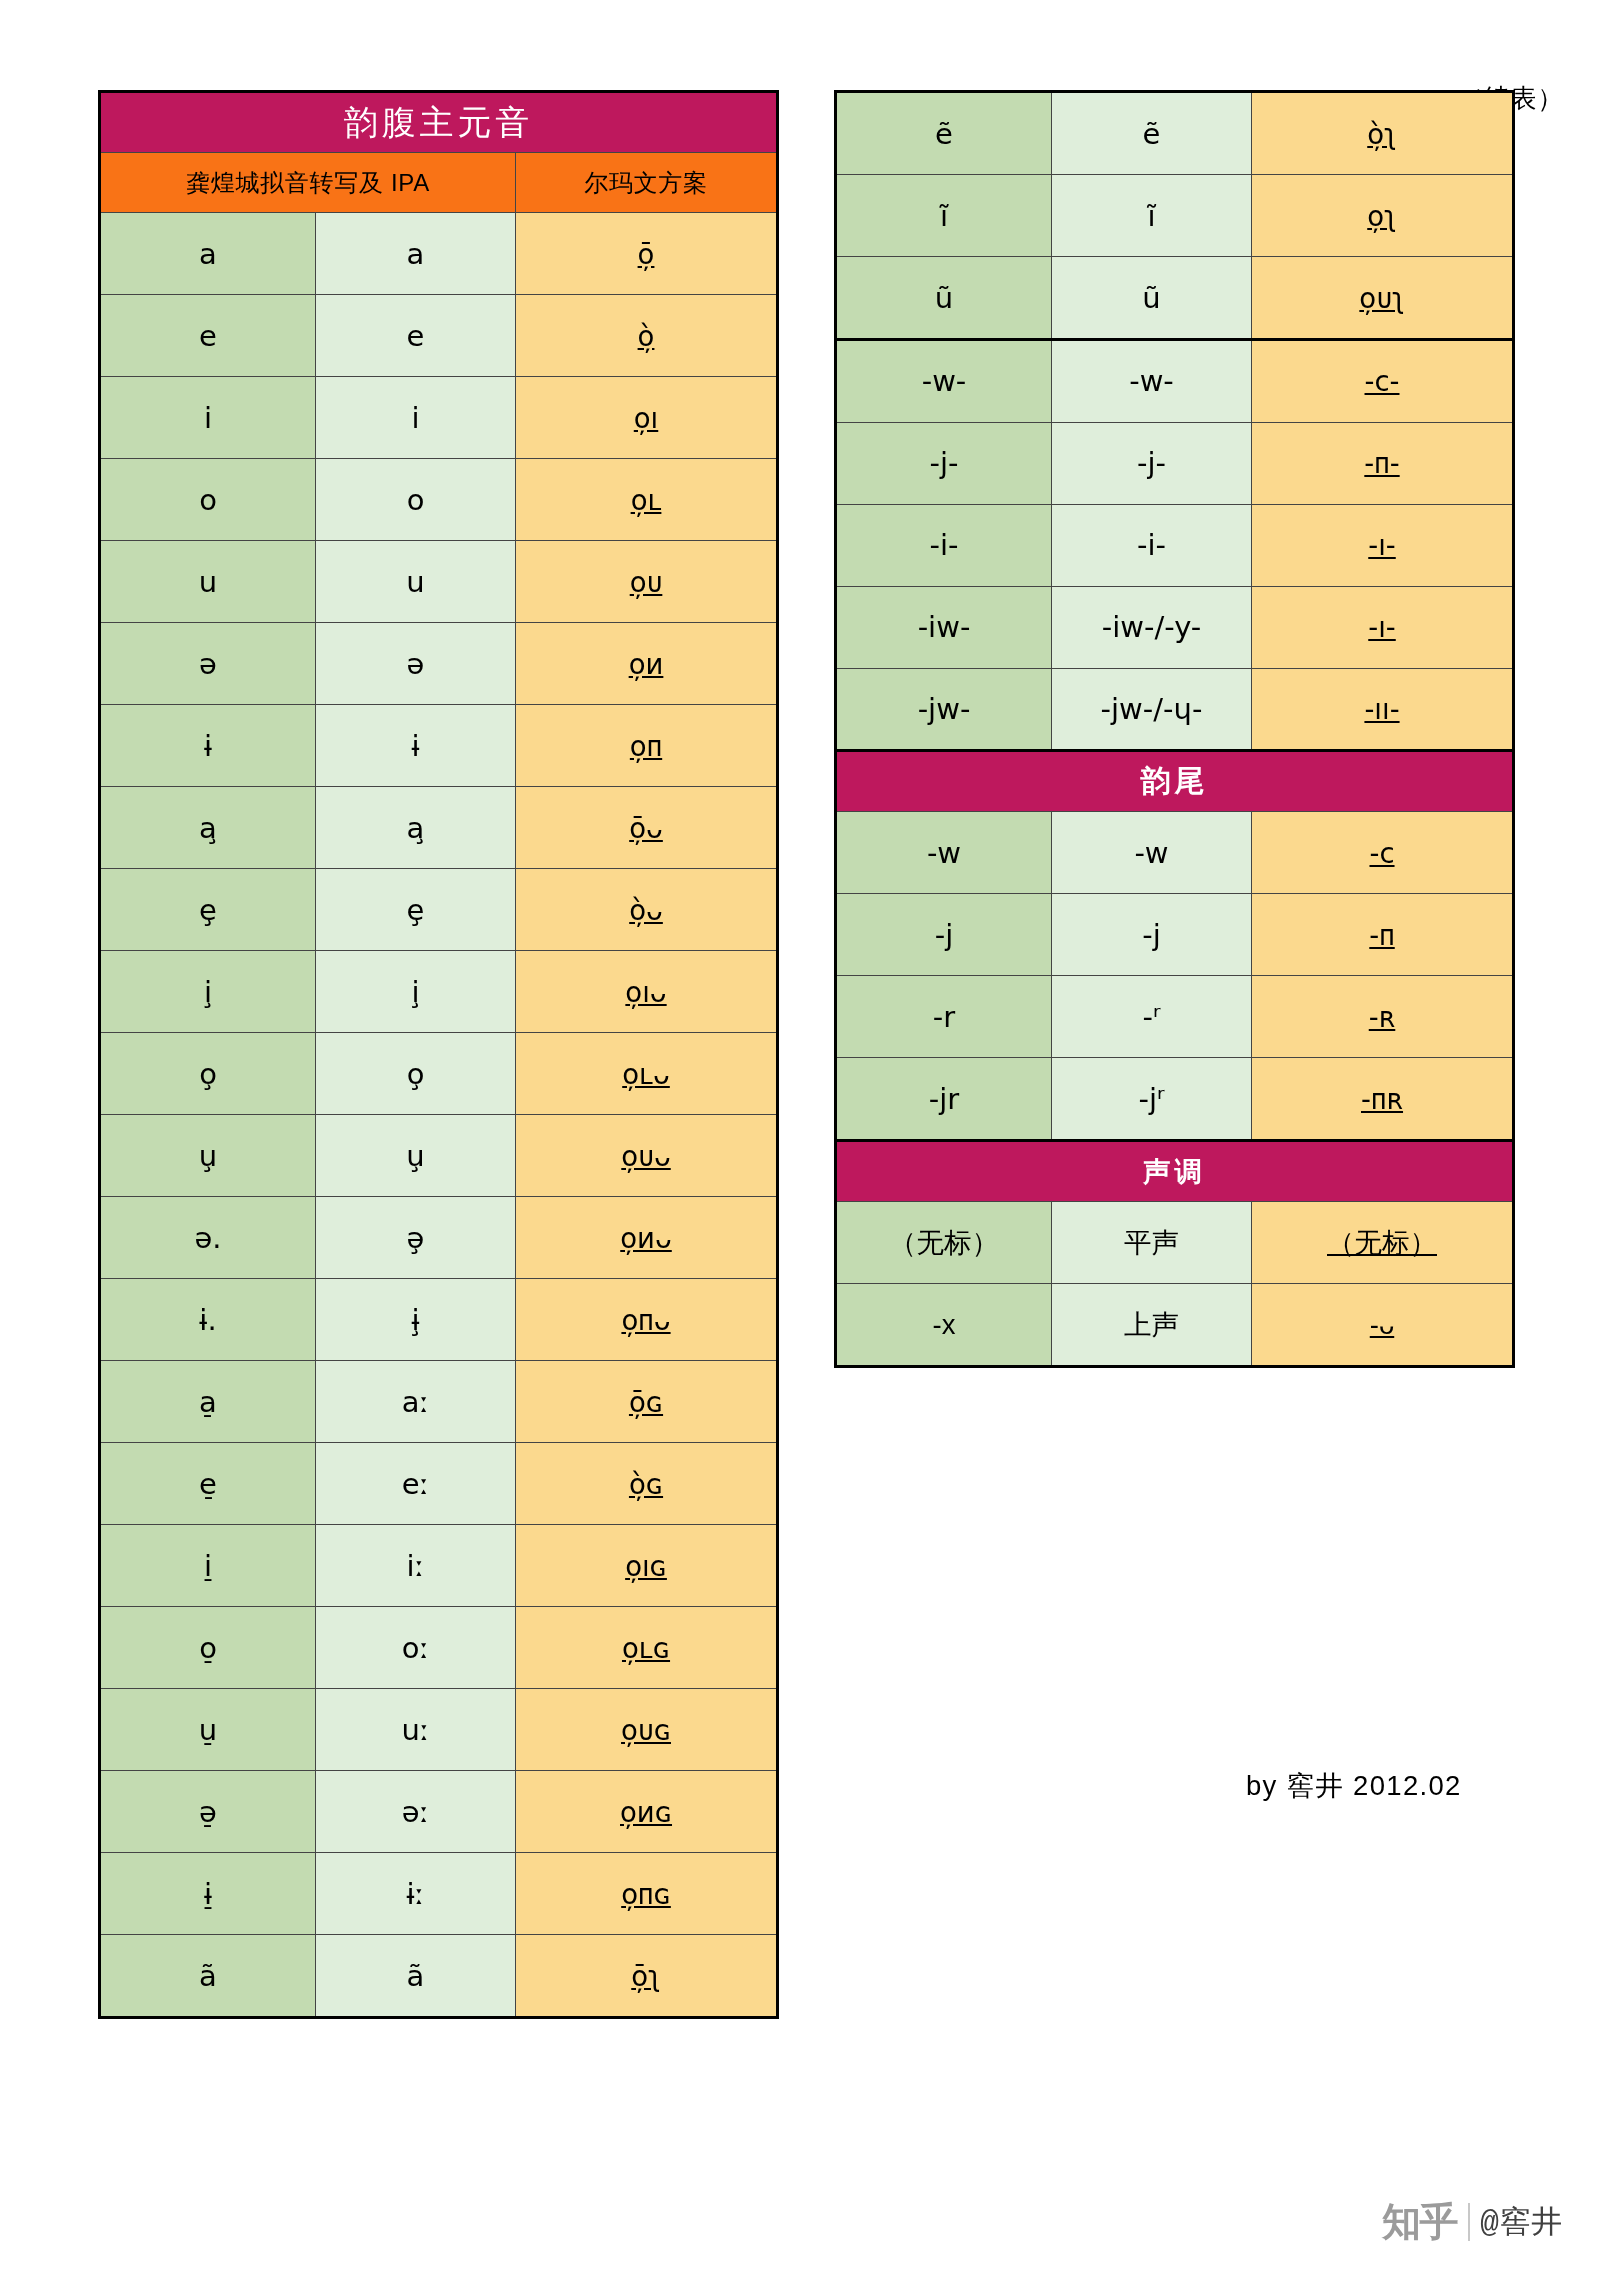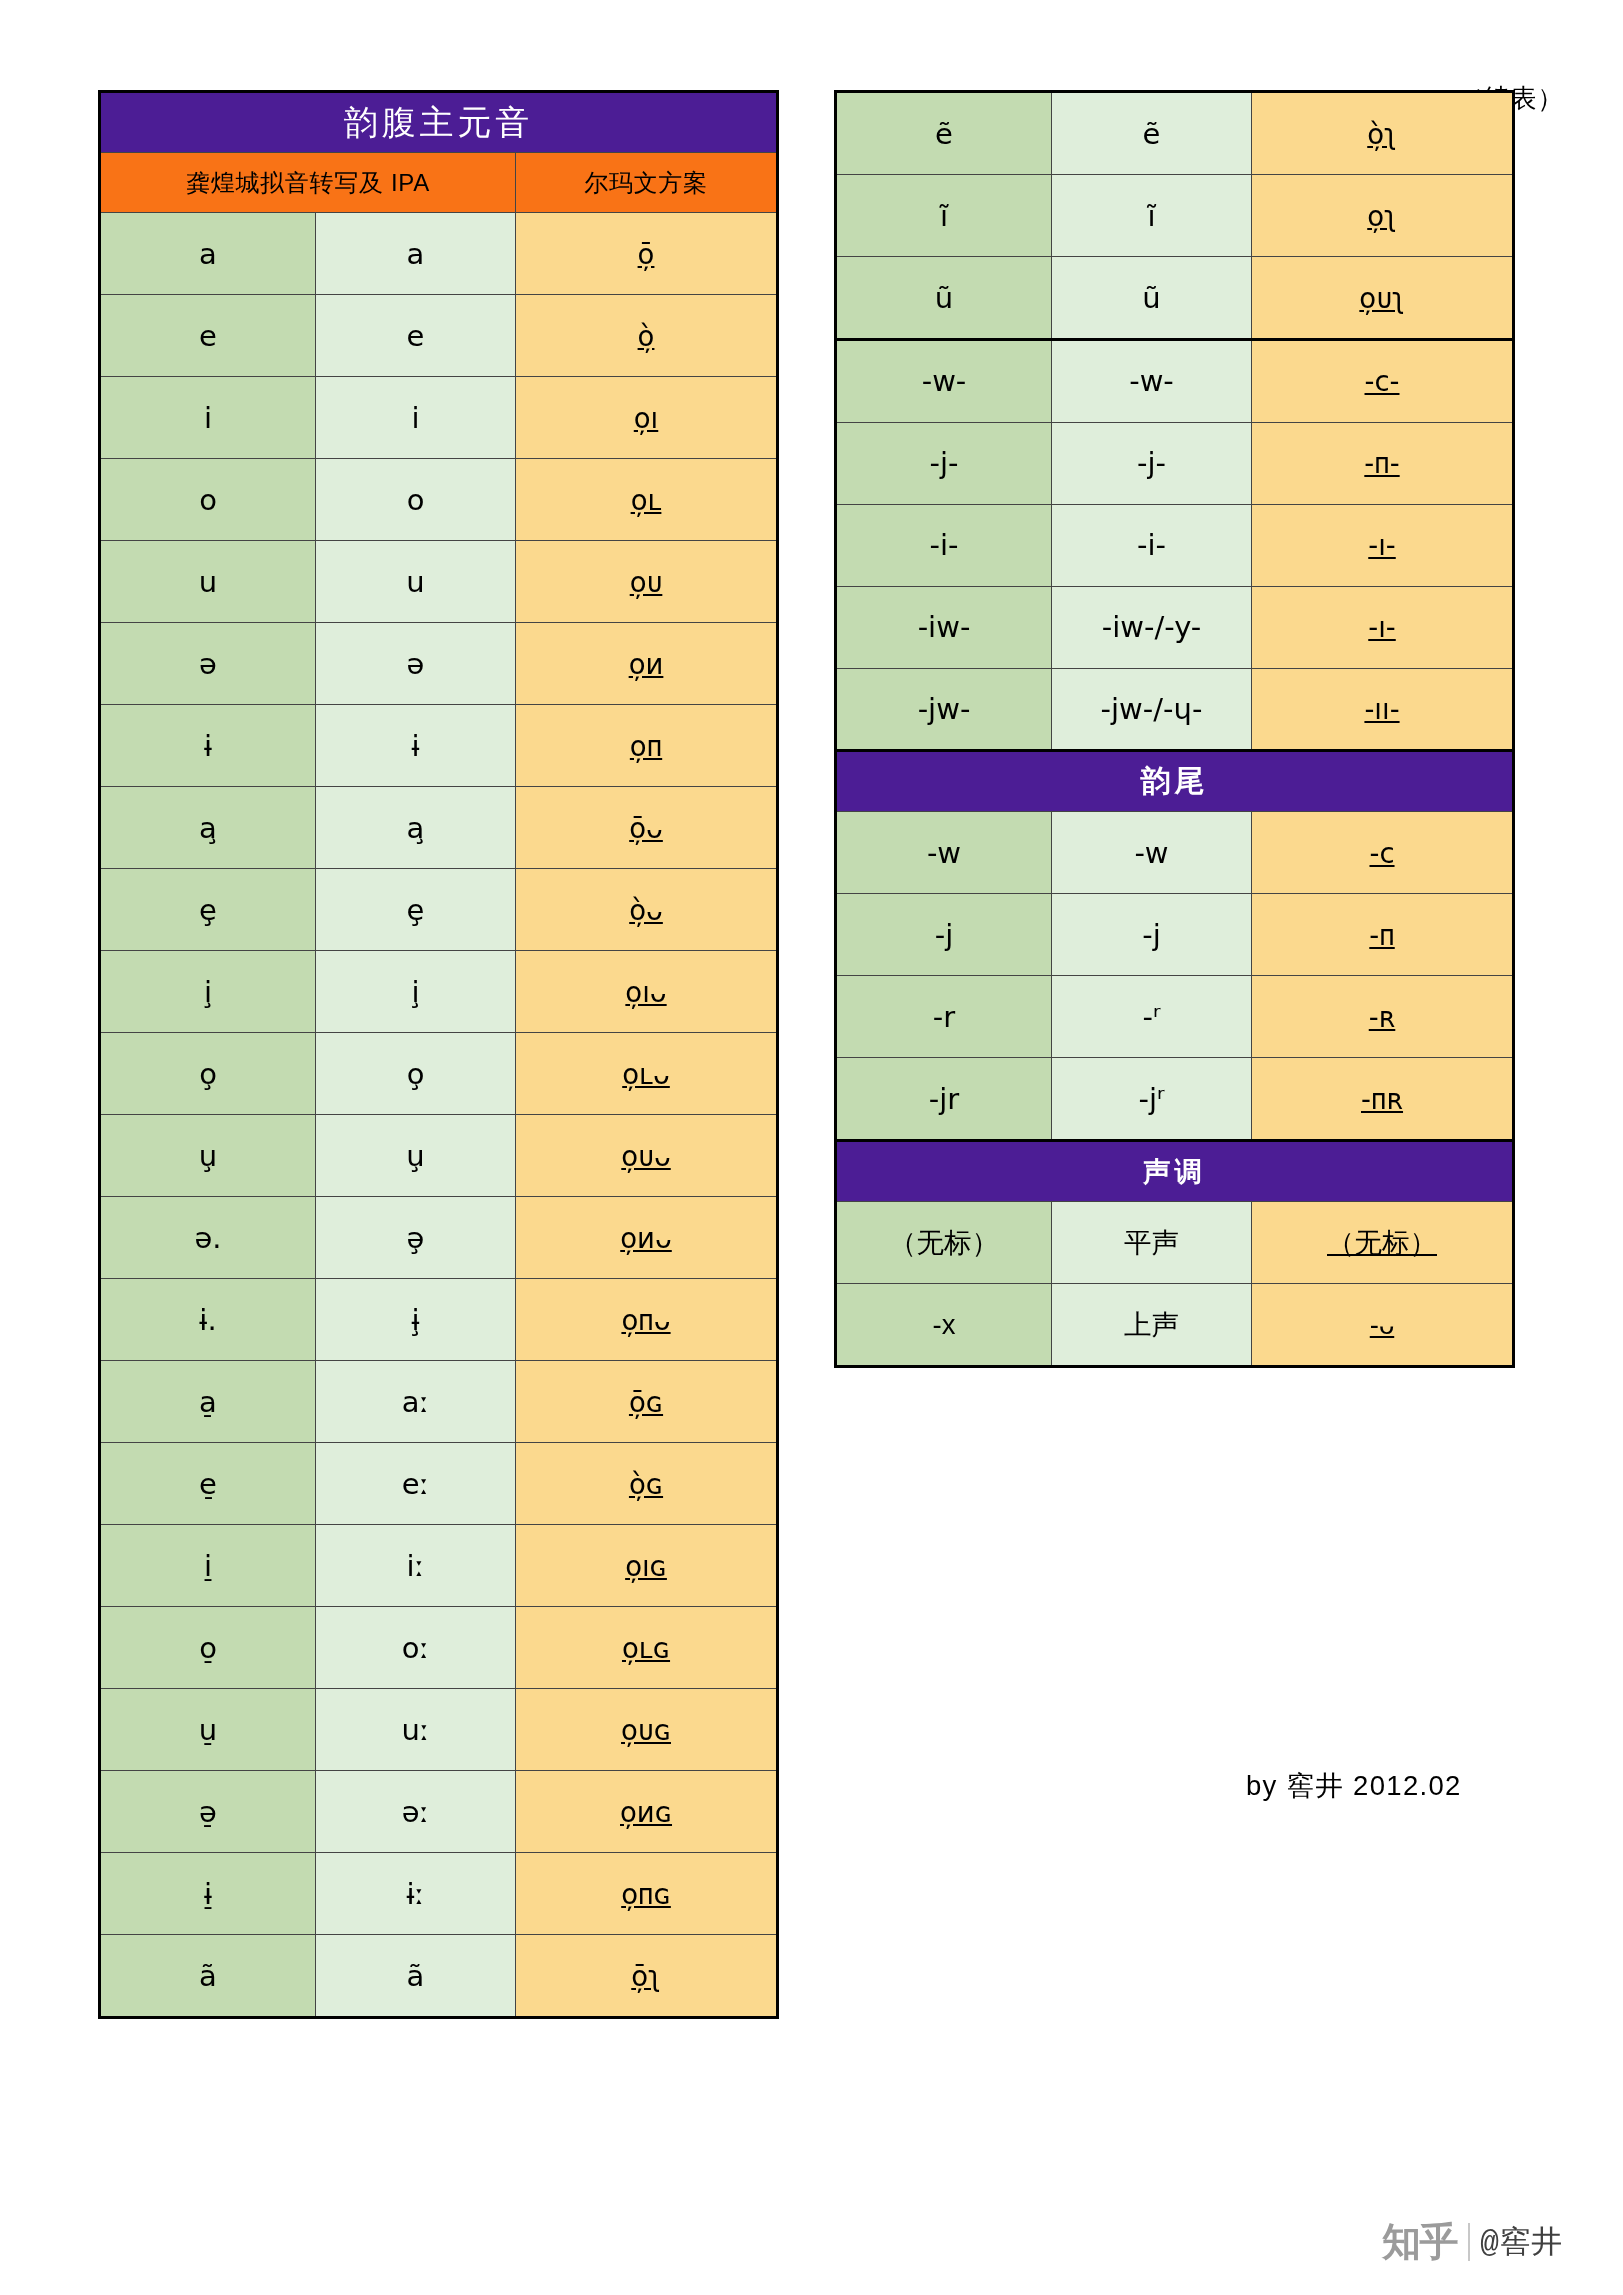--- a/index.html
+++ b/index.html
@@ -35,21 +35,21 @@
     border: 3.3px solid #000;
   }
   .tbl td, .tbl th {
     border: 1.3px solid #444;
     text-align: center;
     vertical-align: middle;
     padding: 0;
     font-weight: normal;
   }
   .sec-head {
-    background: #4c1d95;
+    background: #be185d;
     color: #fff;
     font-family: "Liberation Sans", sans-serif;
     font-weight: bold;
     font-size: 34px;
     letter-spacing: 3.9px;
     height: 59px;
     border-left: 1.3px solid #000;
     border-right: 1.3px solid #000;
   }
   .col-head {
@@ -120,21 +120,21 @@
     font-weight: normal;
     font-size: 27.5px;
     letter-spacing: 1.3px;
     white-space: nowrap;
   }
 
   
   .watermark {
     position: absolute;
     right: 60px;
-    bottom: 26px;
+    bottom: 46px;
     display: flex;
     align-items: center;
     gap: 10.5px;
     color: #9b9b9b;
   }
   .watermark .zh-logo {
     font-family: "Liberation Sans", sans-serif;
     font-size: 39px;
     font-weight: bold;
     letter-spacing: -1.3px;

